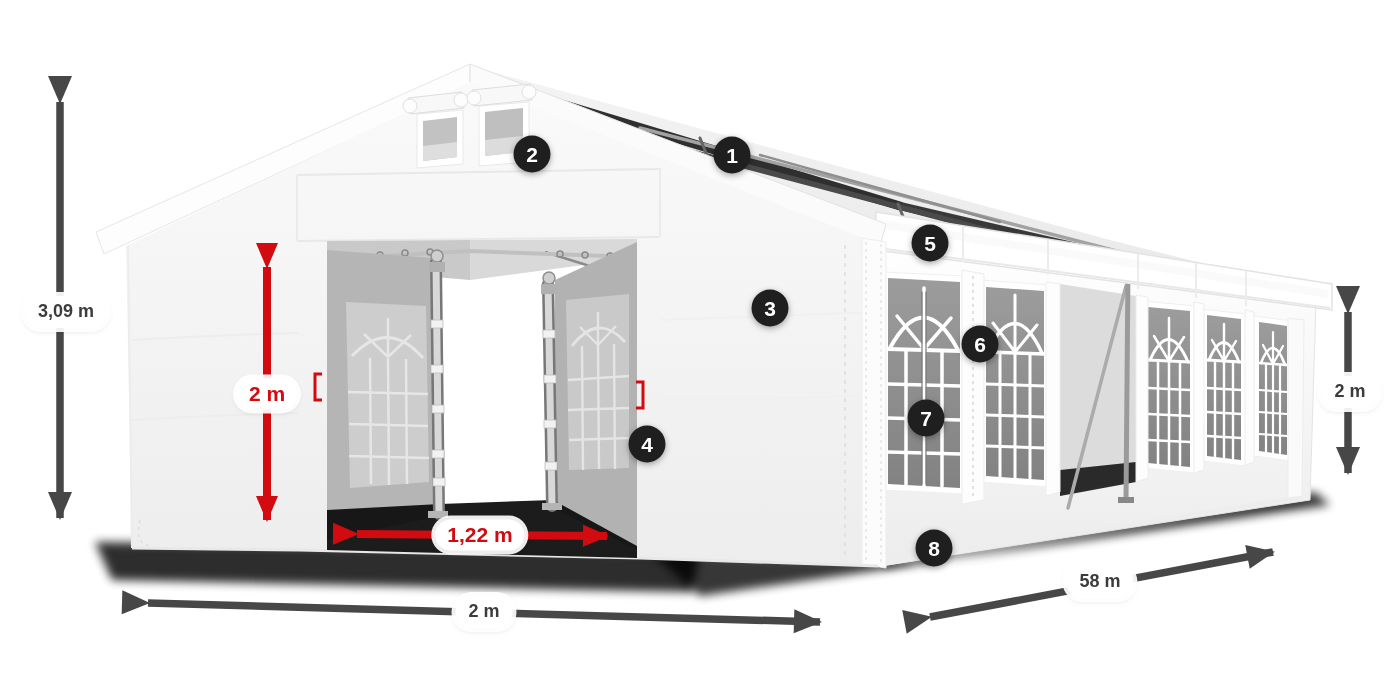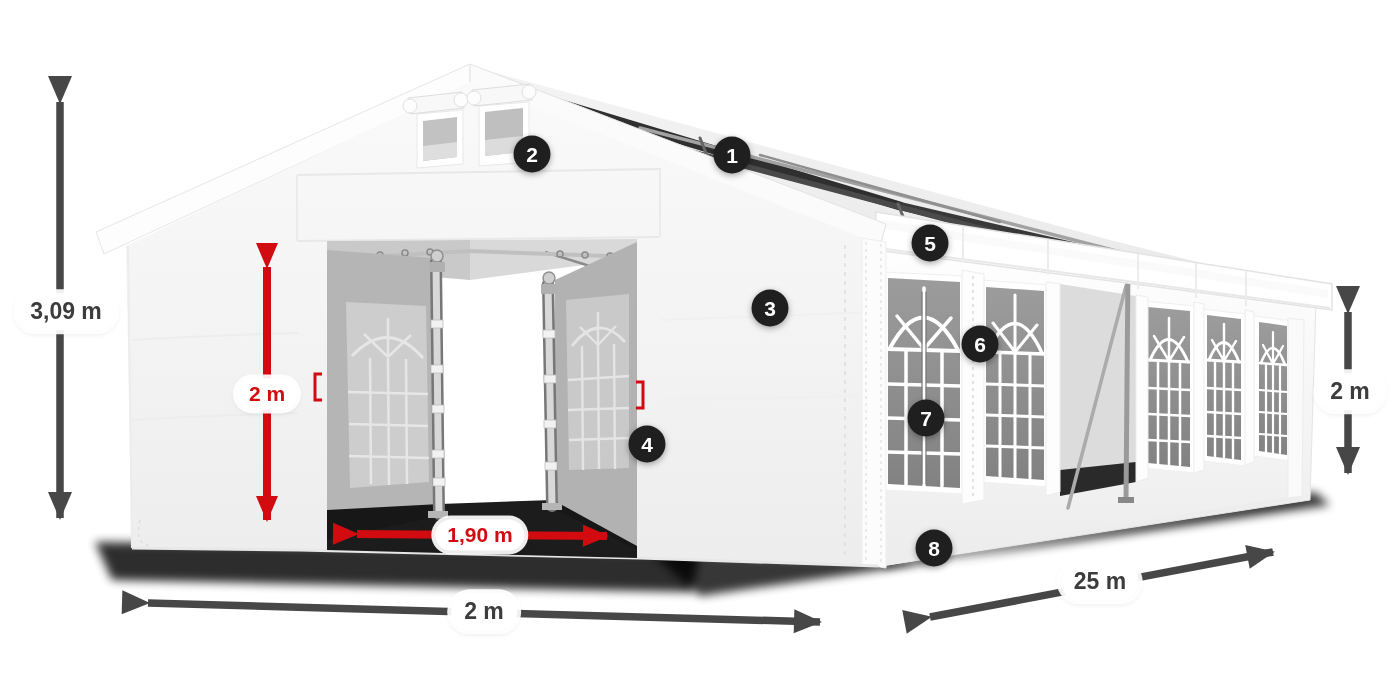--- a/index.html
+++ b/index.html
@@ -11,21 +11,21 @@
     background:var(--badge-bg,#1f1f1f);color:#fff;
     display:flex;align-items:center;justify-content:center;
     font-weight:bold;font-size:21px;line-height:1;
     transform:translate(-50%,-50%);
     box-shadow:0 2px 6px rgba(0,0,0,.35);
     cursor:pointer;user-select:none;
   }
   .pill{
     position:absolute;transform:translate(-50%,-50%);
     background:var(--pill-bg,#ffffff);border-radius:22px;
-    padding:6px 13px;font-weight:bold;font-size:23px;line-height:1.1;
+    padding:6px 13px;font-weight:bold;font-size:18px;line-height:1.1;
     color:var(--label-text,#3c3c3c);white-space:nowrap;
     box-shadow:0 0 0 4px rgba(255,255,255,.92),0 2px 7px rgba(0,0,0,.18);
   }
   .pill.red{color:var(--accent-red,#d20b10);font-size:21px;padding:4px 12px;}
   .arrow-dark{stroke:var(--arrow-dark,#474747);stroke-width:7.5;fill:none;}
   .arrow-red{stroke:var(--accent-red,#d20b10);stroke-width:8;fill:none;}
 </style>
 </head>
 <body>
 
@@ -254,23 +254,23 @@
     <line class="arrow-red" x1="267" y1="267" x2="267" y2="520" marker-start="url(#ahR)" marker-end="url(#ahR)"></line>
     <line class="arrow-red" x1="357" y1="534" x2="607" y2="536" marker-start="url(#ahR)" marker-end="url(#ahR)"></line>
     <line class="arrow-dark" x1="148" y1="603" x2="820" y2="622" marker-start="url(#ahD)" marker-end="url(#ahD)"></line>
     <line class="arrow-dark" x1="930" y1="617" x2="1273" y2="552" marker-start="url(#ahD)" marker-end="url(#ahD)"></line>
     <line class="arrow-dark" x1="1348" y1="312" x2="1348" y2="473" marker-start="url(#ahD)" marker-end="url(#ahD)"></line>
   </g>
 </svg>
 
 <div class="pill" style="left:66px;top:312px">3,09 m</div>
 <div class="pill red" style="left:267px;top:394px">2 m</div>
-<div class="pill red" style="left:480px;top:535px">1,90 m</div>
+<div class="pill red" style="left:480px;top:535px">1,22 m</div>
 <div class="pill" style="left:484px;top:612px">2 m</div>
-<div class="pill" style="left:1100px;top:582px">25 m</div>
+<div class="pill" style="left:1100px;top:582px">58 m</div>
 <div class="pill" style="left:1350px;top:392px">2 m</div>
 
 <div class="badge" style="left:732px;top:155px">1</div>
 <div class="badge" style="left:532px;top:154px">2</div>
 <div class="badge" style="left:770px;top:308px">3</div>
 <div class="badge" style="left:647px;top:444px">4</div>
 <div class="badge" style="left:930px;top:243px">5</div>
 <div class="badge" style="left:980px;top:344px">6</div>
 <div class="badge" style="left:926px;top:418px">7</div>
 <div class="badge" style="left:934px;top:548px">8</div>

